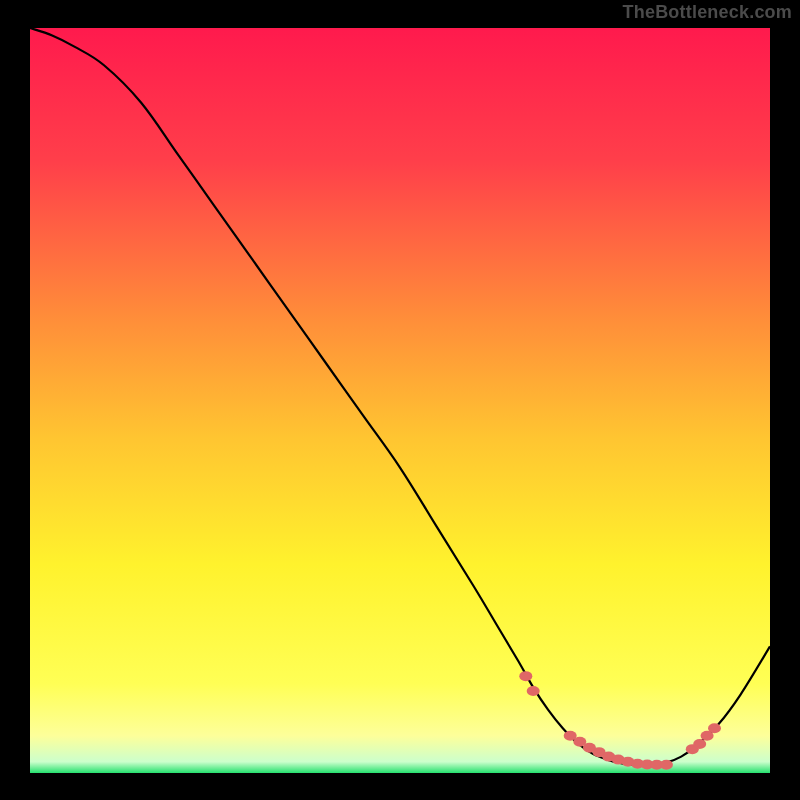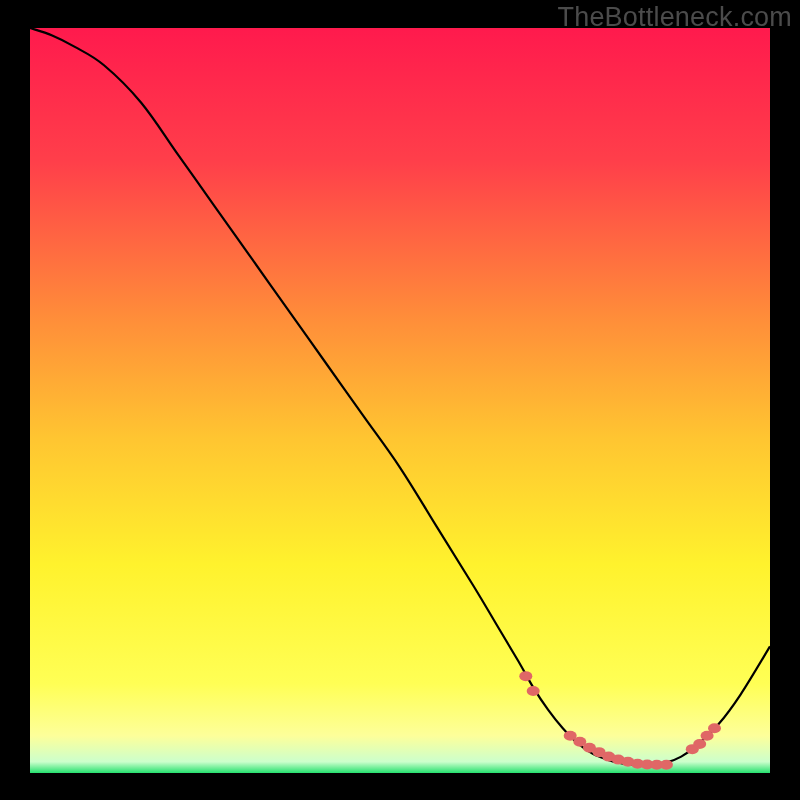--- a/index.html
+++ b/index.html
@@ -14,22 +14,22 @@
   .wrapper {
     position: relative;
     width: 800px;
     height: 800px;
   }
   .watermark {
     position: absolute;
     top: 2px;
     right: 8px;
     color: #4b4b4b;
-    font-size: 27px;
-    font-weight: 400;
+    font-size: 18px;
+    font-weight: 700;
     letter-spacing: 0.2px;
     z-index: 10;
   }
   svg.chart {
     position: absolute;
     top: 0;
     left: 0;
     width: 800px;
     height: 800px;
   }

